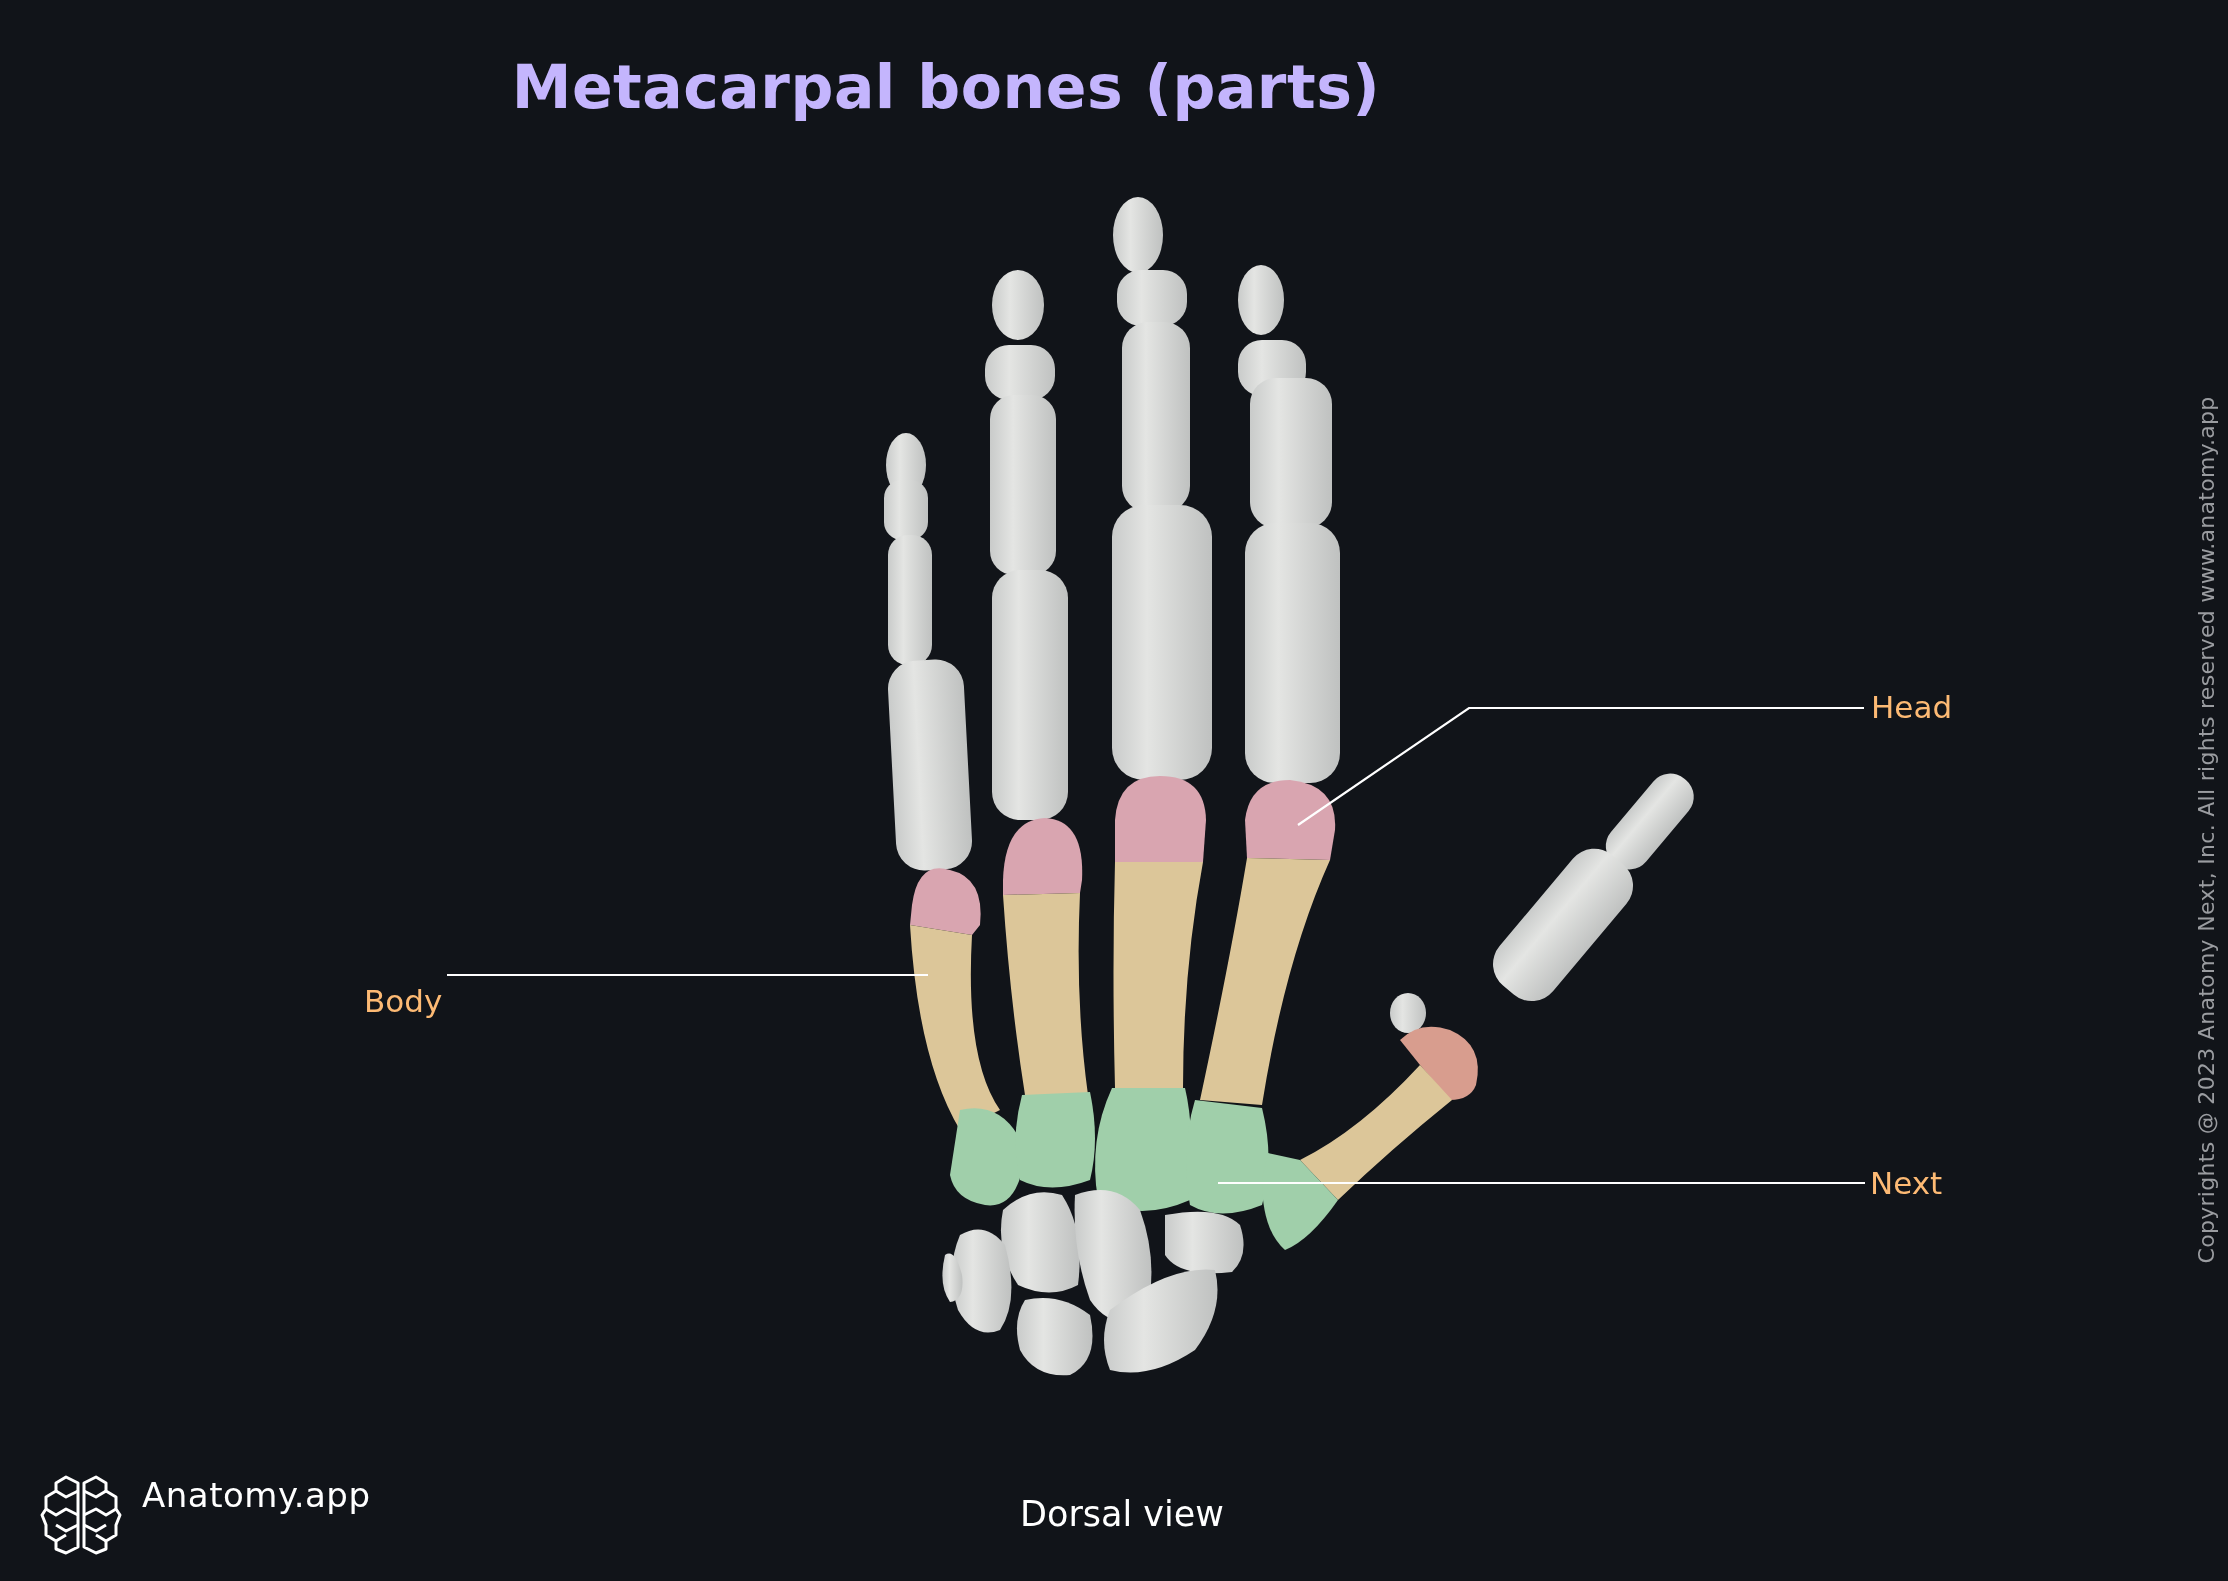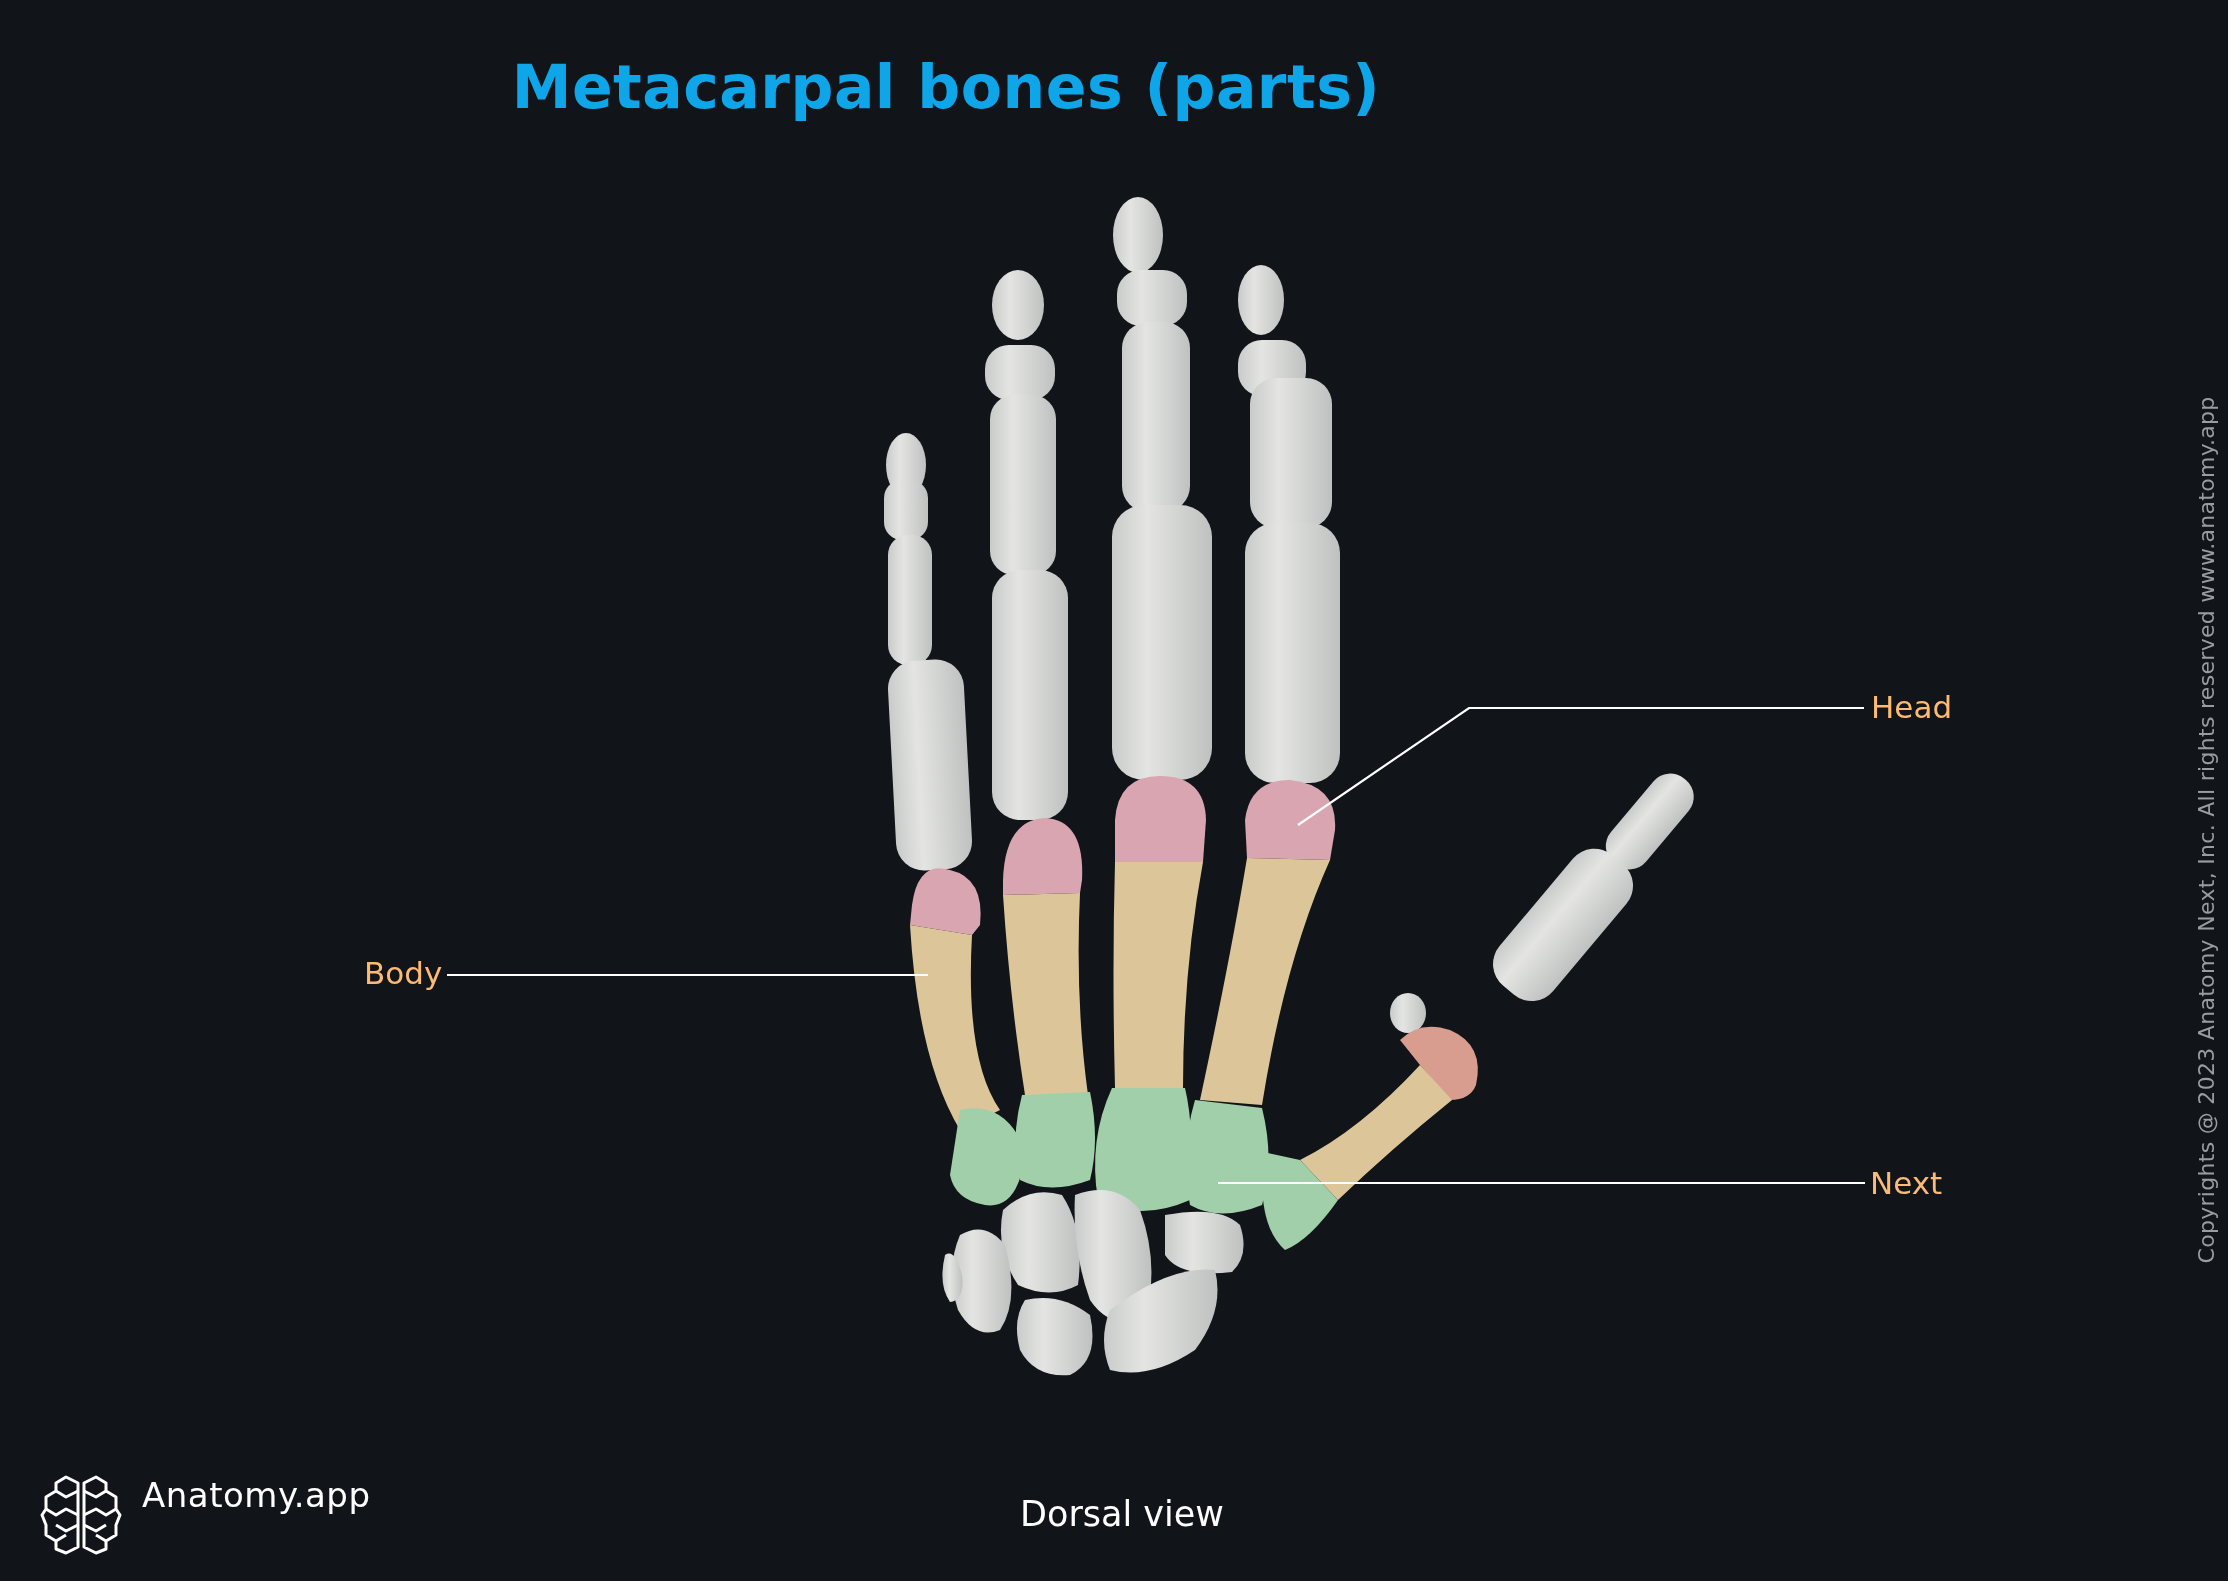--- a/index.html
+++ b/index.html
@@ -2,21 +2,21 @@
 <html><head>
 <meta charset="utf-8">
 <style>
   html, body { margin:0; padding:0; }
   body {
     width:2228px; height:1581px; background:#111419; position:relative; overflow:hidden;
     font-family:"DejaVu Sans", sans-serif; color:#fff;
   }
   .title {
     position:absolute; left:0; width:1892px; top:52px; text-align:center;
-    font-size:60px; font-weight:bold; letter-spacing:0.5px; color:#0ea5e9;
+    font-size:60px; font-weight:bold; letter-spacing:0.5px; color:#c4b5fd;
   }
   .view-caption {
     position:absolute; left:0; width:2228px; top:1494px; text-align:center;
     font-size:35px; color:#ffffff;margin-left:8px;
   }
   .brand {
     position:absolute; left:40px; top:1475px; height:80px; display:flex; align-items:flex-start;
   }
   .brand-logo { width:82px; height:80px; }
   .brand-name { margin-left:20px; font-size:34px; color:#ffffff; letter-spacing:0.5px; }
@@ -113,21 +113,21 @@
   </g>
 
   <g stroke="#ffffff" stroke-width="2.2" fill="none">
     <polyline points="1298,825 1469,708 1864,708"></polyline>
     <line x1="447" y1="975" x2="928" y2="975"></line>
     <line x1="1218" y1="1183" x2="1865" y2="1183"></line>
   </g>
 </svg>
 
 <div class="label" style="left:1871px; top:692px;">Head</div>
-<div class="label" style="left:364px; top:958px;">Body</div>
+<div class="label" style="left:364px; top:986px;">Body</div>
 <div class="label" style="left:1870px; top:1168px;">Next</div>
 
 <div class="view-caption">Dorsal view</div>
 
 <div class="brand">
   <svg class="brand-logo" viewBox="0 0 82 80" fill="none" stroke="#ffffff" stroke-width="3" stroke-linejoin="round">
     <path d="M38 8 L26 2 L16 8 L16 16 L6 22 L6 34 L2 40 L6 50 L6 60 L16 66 L16 74 L26 78 L38 72 Z"></path>
     <path d="M44 8 L56 2 L66 8 L66 16 L76 22 L76 34 L80 40 L76 50 L76 60 L66 66 L66 74 L56 78 L44 72 Z"></path>
     <path d="M16 16 L26 22 L38 16 M6 34 L16 40 L26 34 L38 40 M16 50 L26 56 L38 50 M16 66 L26 60"></path>
     <path d="M66 16 L56 22 L44 16 M76 34 L66 40 L56 34 L44 40 M66 50 L56 56 L44 50 M66 66 L56 60"></path>

